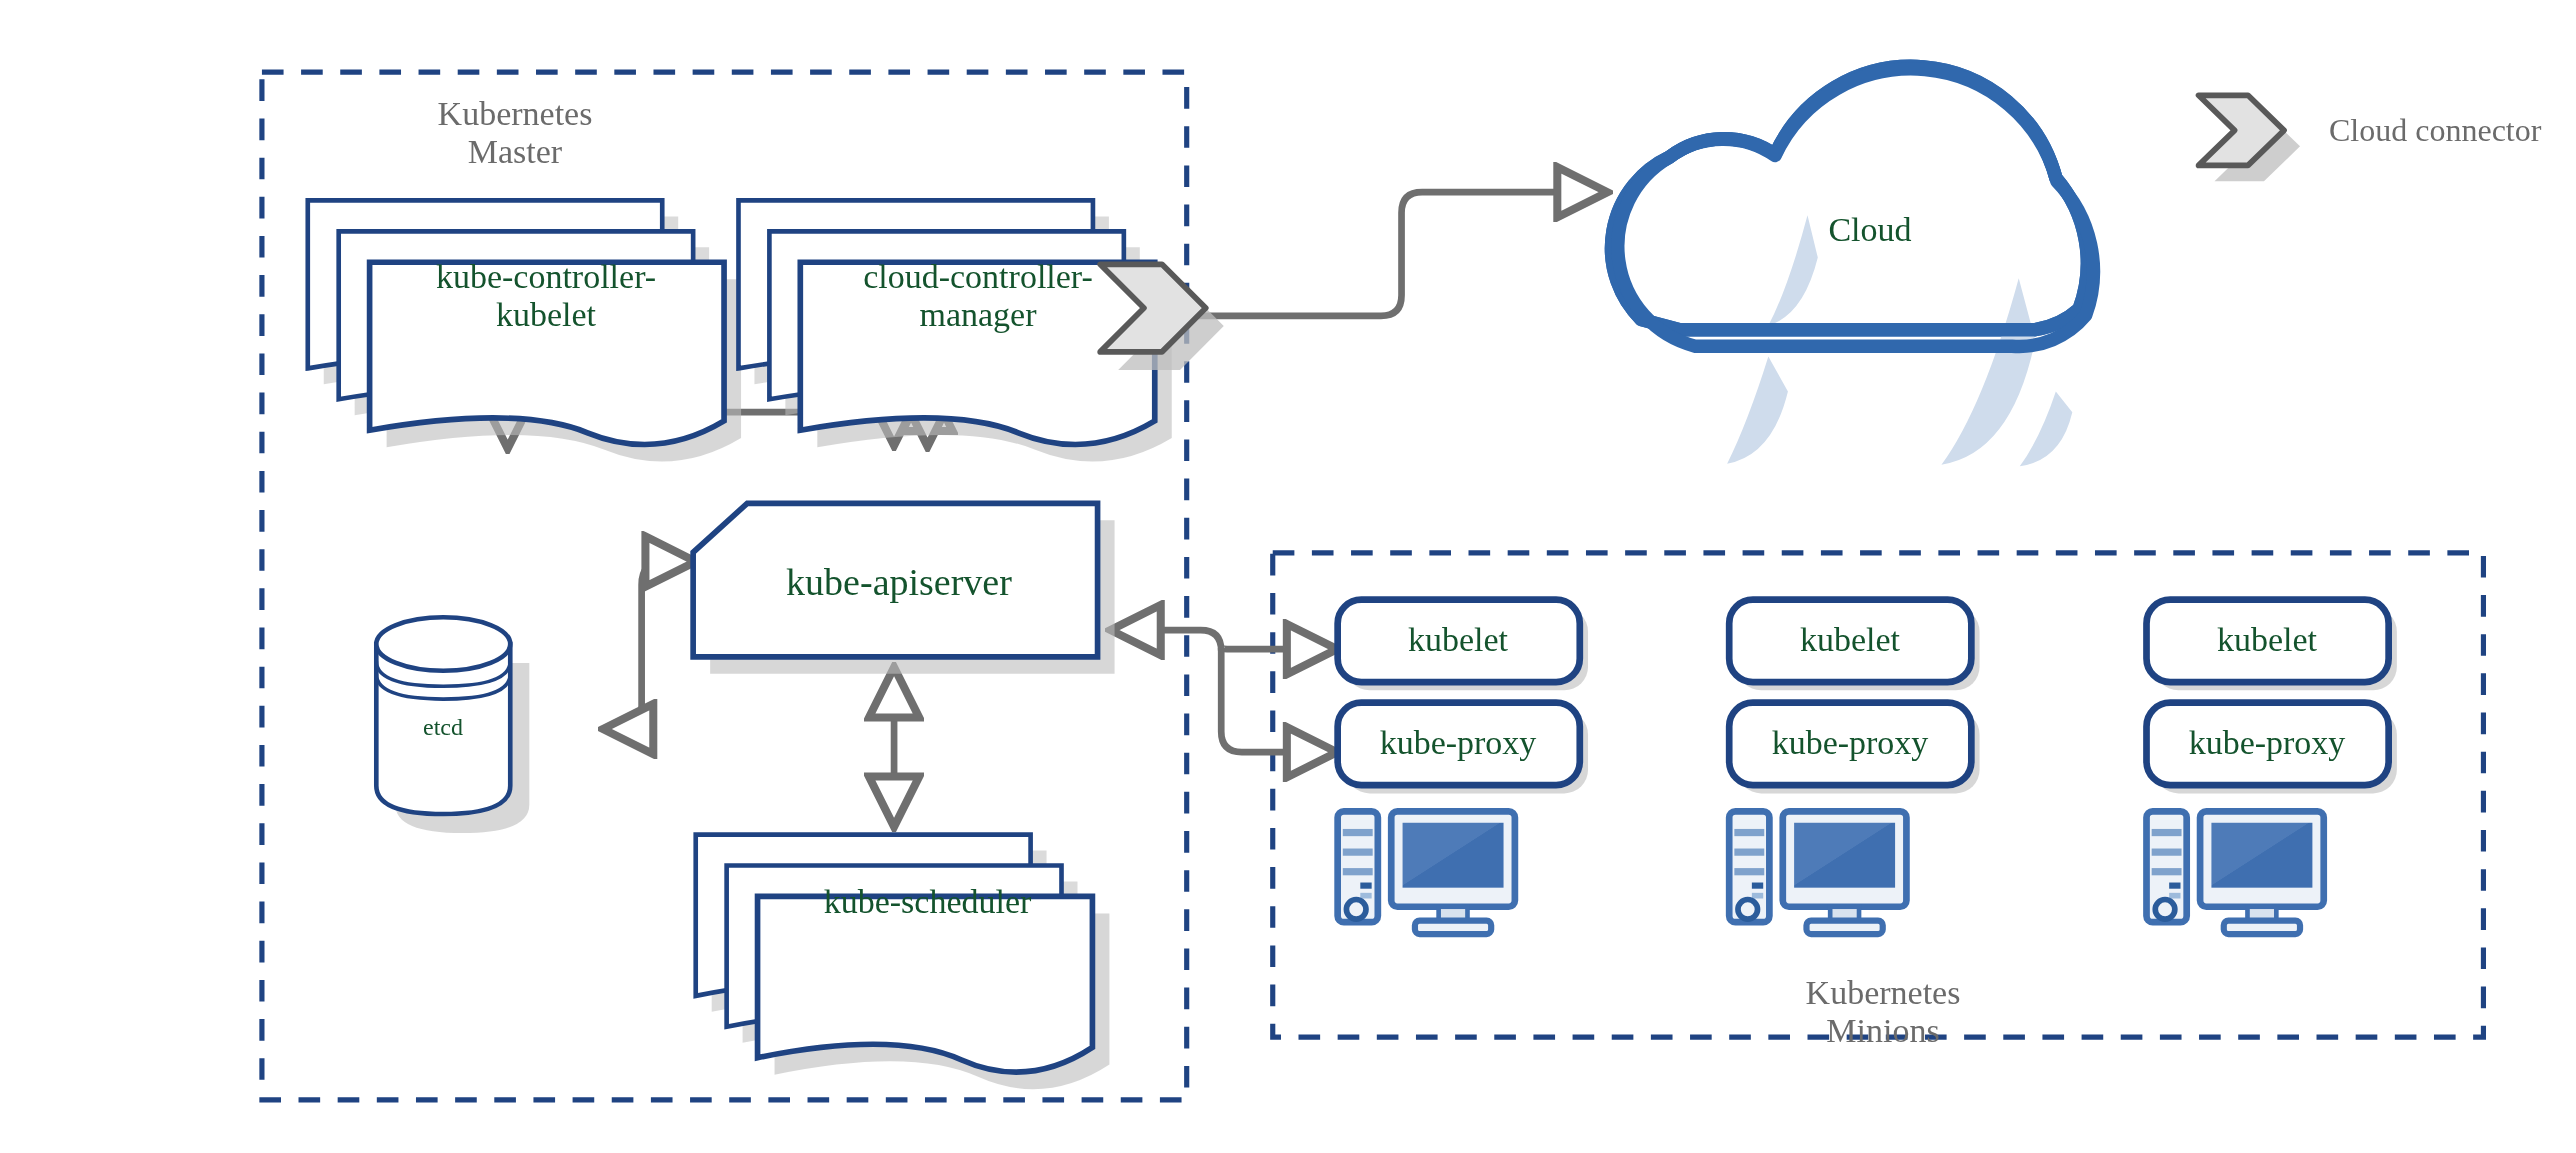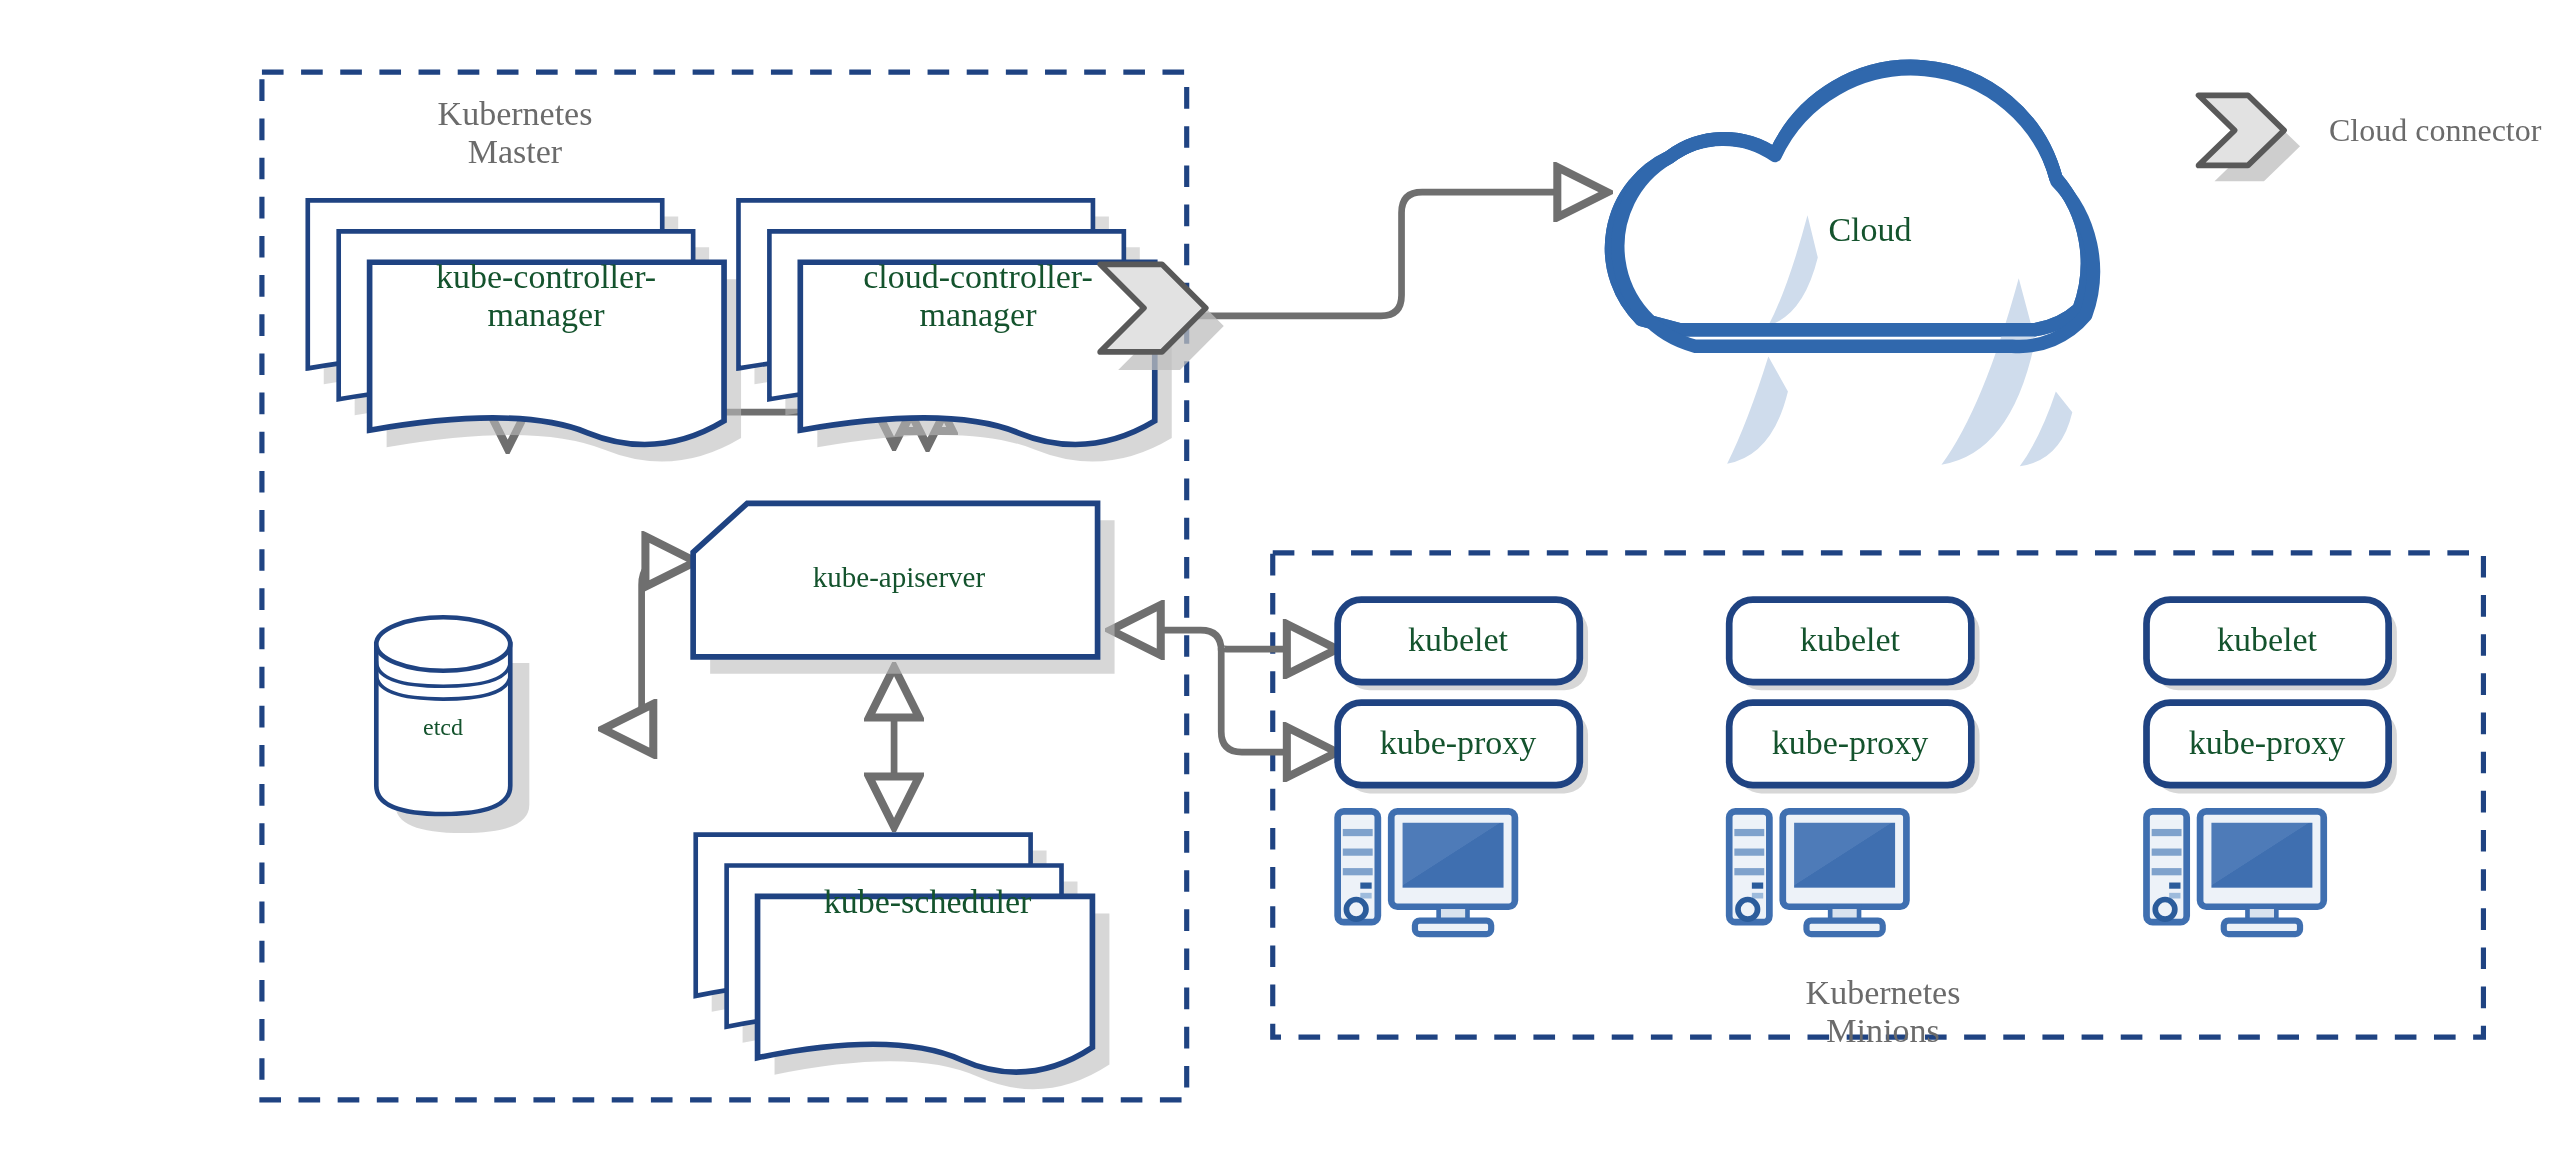--- a/index.html
+++ b/index.html
@@ -191,26 +191,26 @@
   <g>
     <path d="M 4282 200 L 4378 200 L 4448 268 L 4378 336 L 4282 336 L 4352 268 Z" fill="#BDBDBD" opacity="0.75" transform="translate(16,16)"></path>
     <path d="M 4267 185 L 4363 185 L 4433 253 L 4363 321 L 4267 321 L 4337 253 Z" fill="#E2E2E2" stroke="#595959" stroke-width="11" stroke-linejoin="round"></path>
   </g>
 </svg>
 
 <div class="txt gray-label" style="left:381px;top:95px;width:268px;font-size:34px;">Kubernetes
 Master</div>
 
 <div class="txt blue-label" style="left:381px;top:258px;width:330px;font-size:34px;">kube-controller-
-manager</div>
+kubelet</div>
 
 <div class="txt blue-label" style="left:813px;top:258px;width:330px;font-size:34px;">cloud-controller-
 manager</div>
 
-<div class="txt blue-label" style="left:729px;top:561px;width:340px;font-size:29px;">kube-apiserver</div>
+<div class="txt blue-label" style="left:729px;top:561px;width:340px;font-size:38px;">kube-apiserver</div>
 
 <div class="txt blue-label" style="left:371px;top:714px;width:144px;font-size:24px;">etcd</div>
 
 <div class="txt blue-label" style="left:768px;top:883px;width:319px;font-size:34px;">kube-scheduler</div>
 
 <div class="txt blue-label" style="left:1767px;top:211px;width:206px;font-size:34px;">Cloud</div>
 
 <div class="txt gray-label" style="left:2329px;top:113px;width:319px;font-size:32px;text-align:left;">Cloud connector</div>
 
 <div class="txt blue-label" style="left:1337px;top:621px;width:242px;font-size:34px;">kubelet</div>

